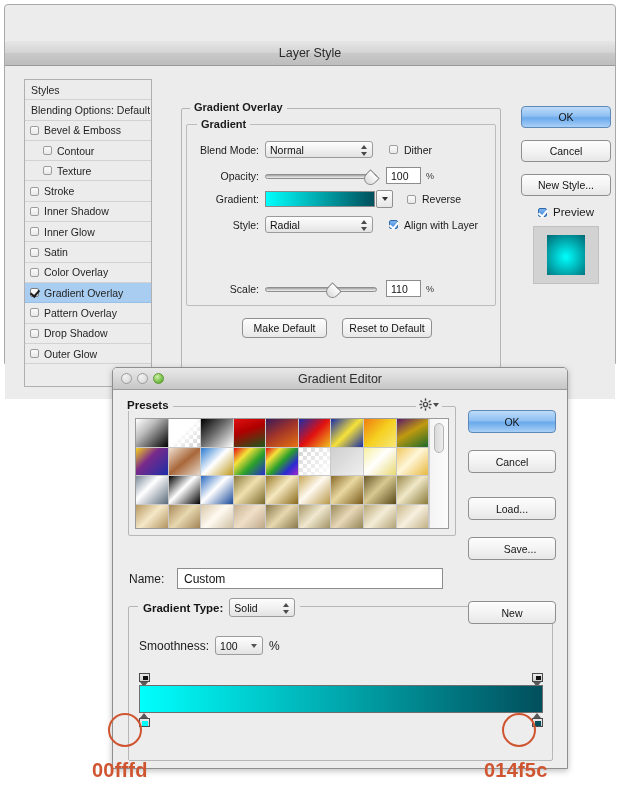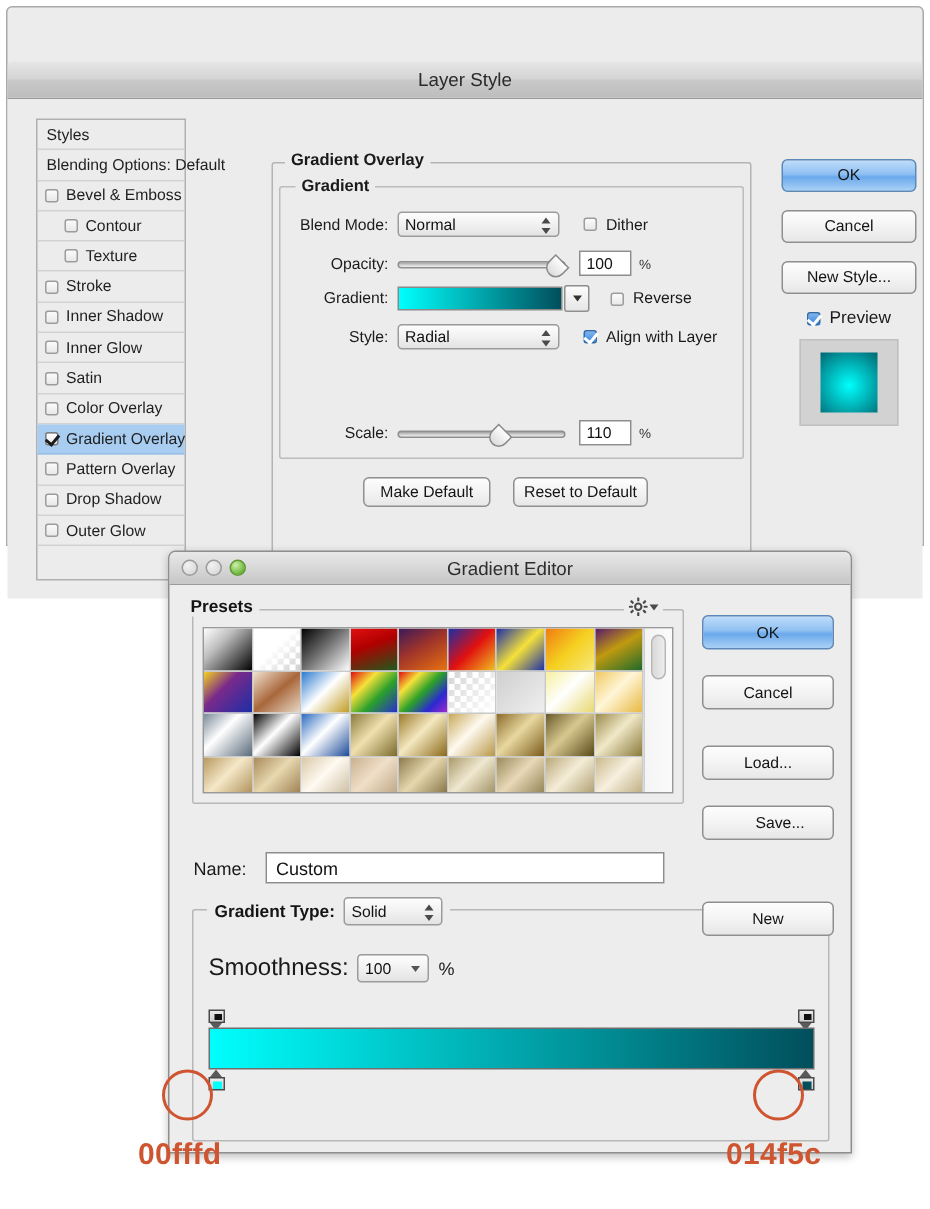--- a/index.html
+++ b/index.html
@@ -28,21 +28,21 @@
     border-bottom:1px solid #9a9a9a;
     border-radius:3px 3px 0 0;
     display:flex; align-items:center; justify-content:center;margin-top:36px;
   }
   .ls-title { font-size:12.5px; color:#2a2a2a; }
 
   .ls-body { position:relative; height:333px; background:#ececec; }
 
   
   .sidebar {
-    position:absolute; left:19px; top:13px; width:100px; height:308px;
+    position:absolute; left:19px; top:13px; width:128px; height:308px;
     background:#ececec;
     border:1px solid #b0b0b0;
   }
   .side-row {
     height:20.3px;
     border-bottom:1px solid #d2d2d2;
     display:flex; align-items:center;
     padding-left:5px;
     font-size:10.5px;
     color:#1f1f1f;
@@ -606,21 +606,21 @@
     <span class="popup" style="width:66px; height:19px;align-items:center;">
       <span>Solid</span>
       <span class="arrows" style="top:4px;">
         <span class="tri-up"></span>
           <span class="tri-dn"></span>
       </span>
     </span>
   </div>
 
   <div class="smooth-row">
-    <span style="font-size:16px;">Smoothness:</span>
+    <span style="font-size:12px;">Smoothness:</span>
     <span class="popup" style="width:48px; height:19px;">
       <span>100</span>
       <span class="tri-dn" style="position:absolute; right:5px; top:7px; border-top-color:#555;"></span>
     </span>
     <span style="font-size:12px;">%</span>
   </div>
 
   <div class="gradient-bar-wrap">
     <div class="stop-top" style="left:0px;">
       <div class="sq"></div>

